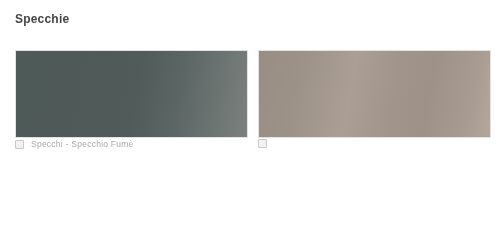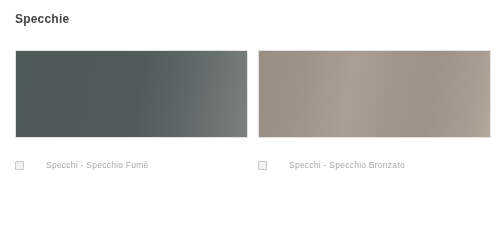--- a/index.html
+++ b/index.html
@@ -64,22 +64,22 @@
       #9d9287 18%,
       #ab9f95 40%,
       #a1958b 58%,
       #9e9288 72%,
       #a89c92 90%,
       #b4a89d 100%);
   }
   .swatch-caption {
     display: flex;
     align-items: center;
-    margin-top: 22px;
-    gap: 22px;
+    margin-top: 1px;
+    gap: 7px;
   }
   .checkbox {
     width: 9px;
     height: 9px;
     min-width: 9px;
     border: 1px solid #c9c9c9;
     background: #f2f2f2;
     box-sizing: border-box;
     border-radius: 1px;
     display: inline-block;
@@ -106,18 +106,17 @@
       <div class="swatch-caption">
         <span class="checkbox"></span>
         <span class="swatch-label">Specchi - Specchio Fumè</span>
       </div>
     </div>
 
     <div class="swatch-cell">
       <div class="swatch-chip bronzato"></div>
       <div class="swatch-caption">
         <span class="checkbox"></span>
-        <span class="swatch-label">Specchi - Specchio Bronzato</span>
       </div>
     </div>
 
   </div>
 </div>
 
 </body></html>

